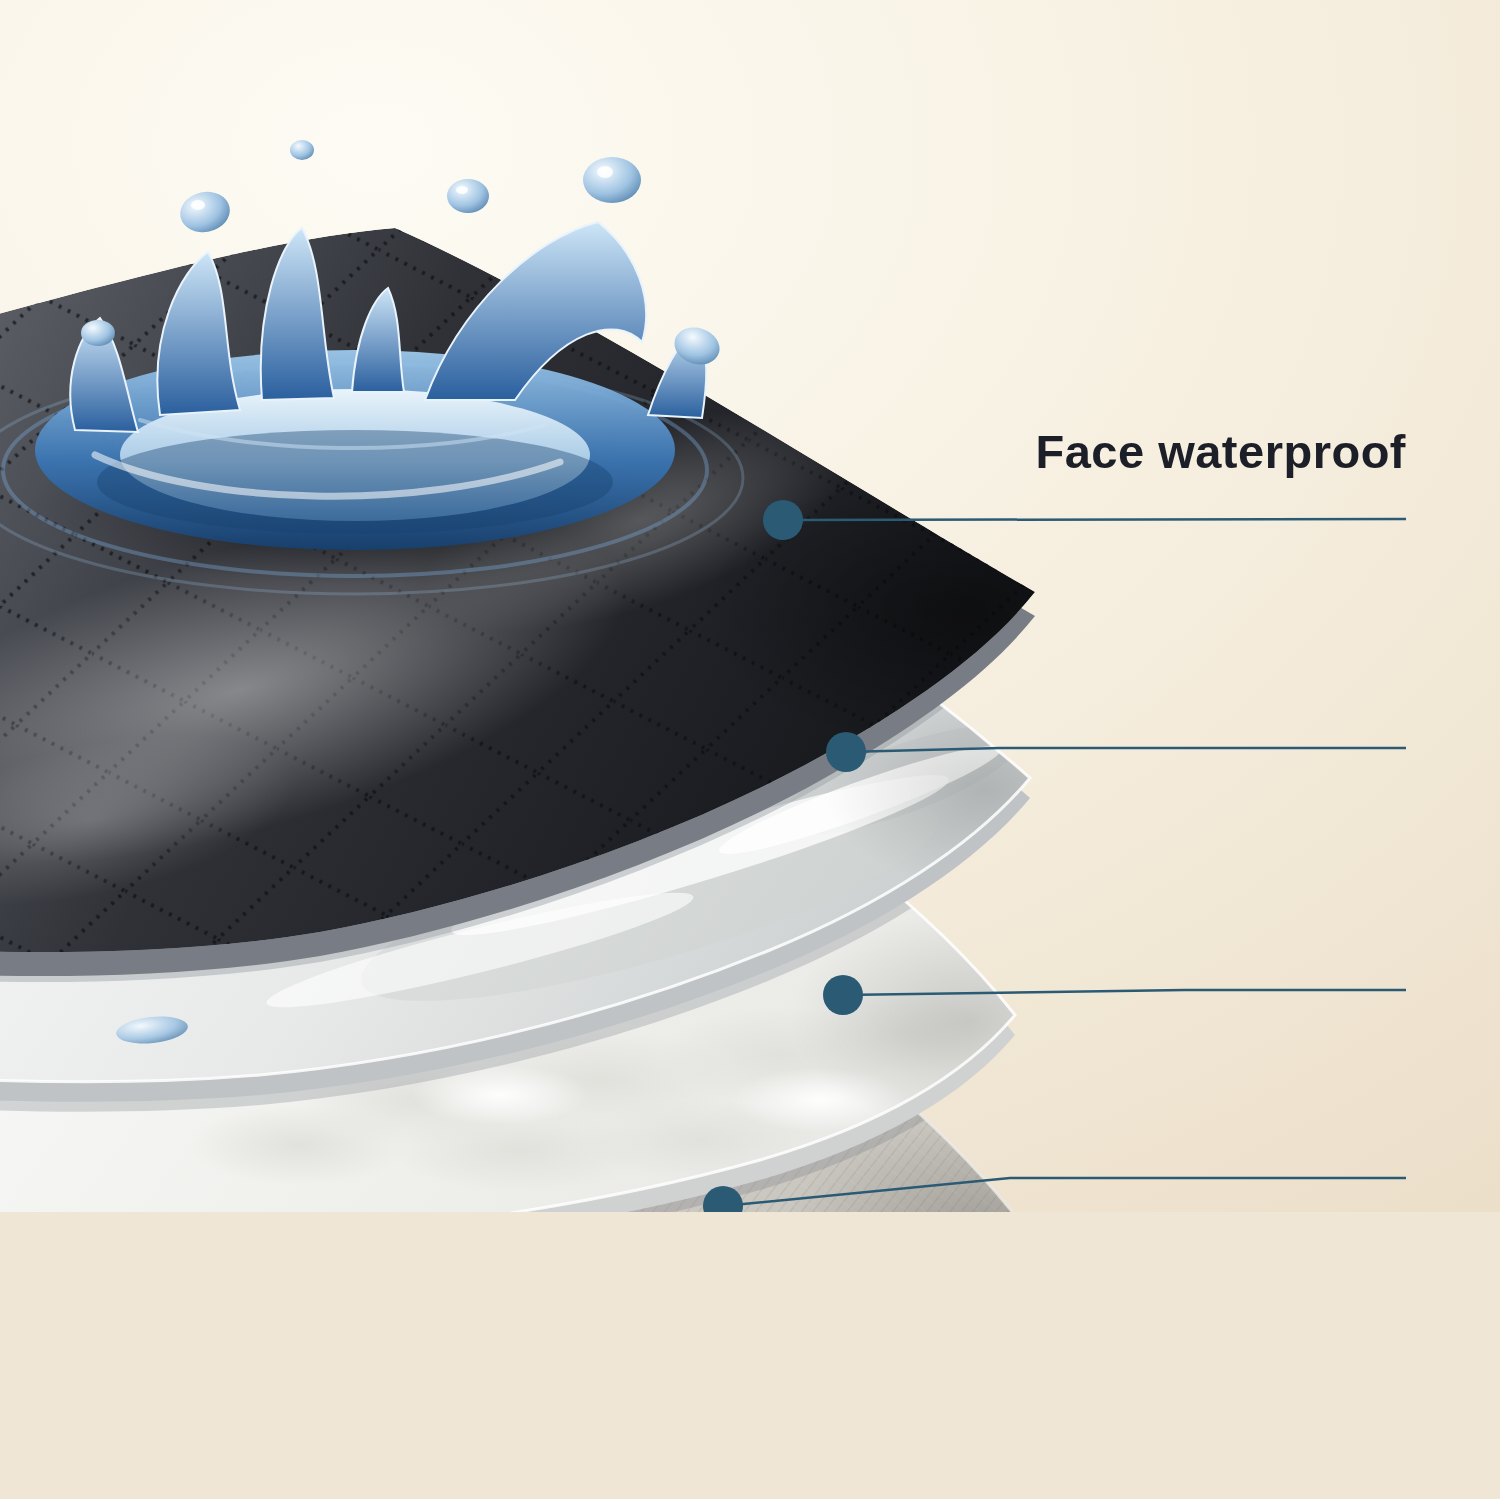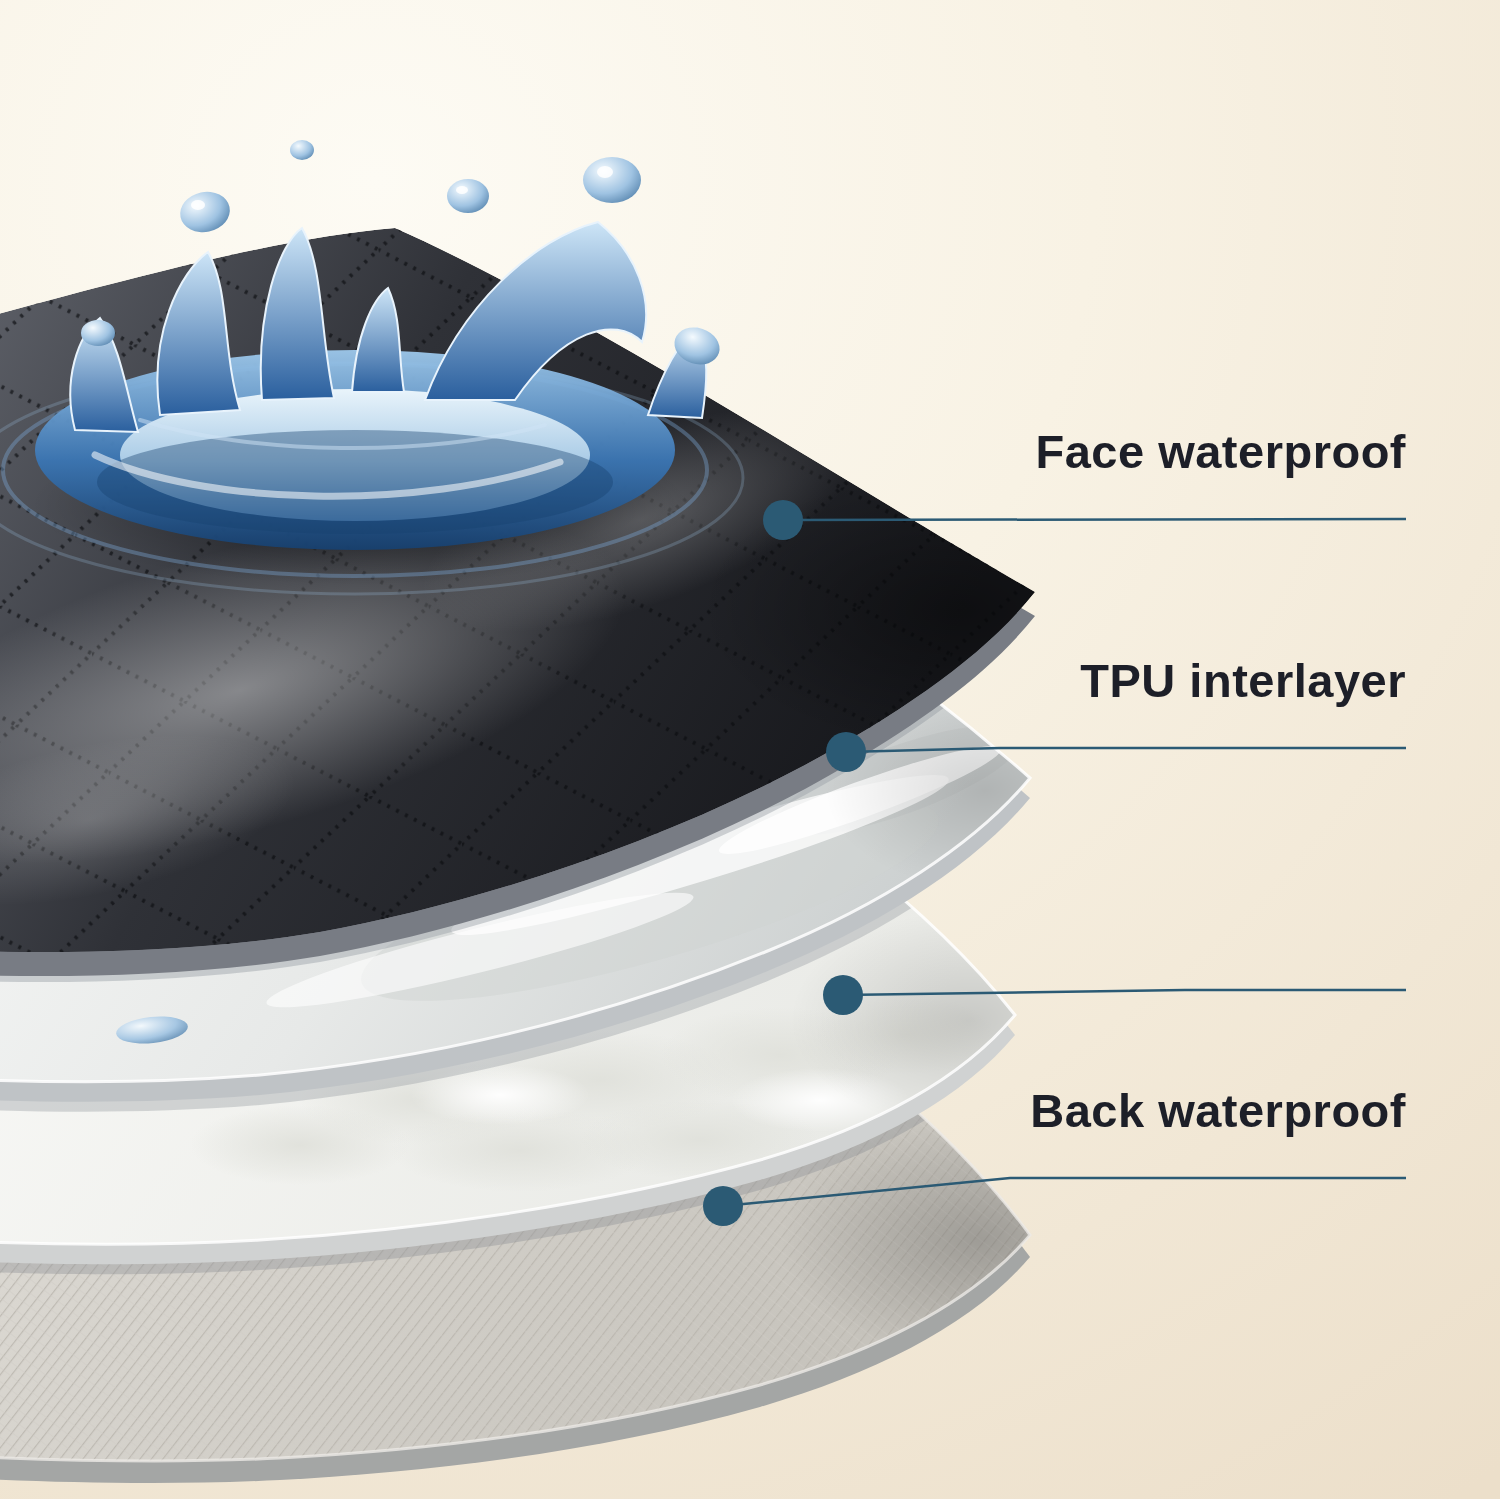--- a/index.html
+++ b/index.html
@@ -1,18 +1,18 @@
 <!DOCTYPE html>
 <html><head>
 <meta charset="utf-8">
 <style>
   html,body{margin:0;padding:0}
   body{background:#efe6d6;font-family:"Liberation Sans",sans-serif}
   .stage{
-    position:relative;width:1500px;height:1499px;overflow:hidden;
+    position:relative;width:1500px;height:1212px;overflow:hidden;
     background:radial-gradient(120% 110% at 25% 12%, #fdfbf4 0%, #f8f2e4 40%, #ecdfca 100%);
   }
   .stage > svg{position:absolute;left:0;top:0}
   .callout-label{
     position:absolute;right:94px;
     font-size:47px;font-weight:700;color:#1d1f28;
     letter-spacing:.5px;white-space:nowrap;
   }
   .l1{top:424px}.l2{top:653px}.l3{top:895px}.l4{top:1083px}
 </style>
@@ -213,16 +213,14 @@
   </g>
   <g fill="#2b5a74">
     <circle cx="783" cy="520" r="20"></circle>
     <circle cx="846" cy="752" r="20"></circle>
     <circle cx="843" cy="995" r="20"></circle>
     <circle cx="723" cy="1206" r="20"></circle>
   </g>
 </svg>
 
   <div class="callout-label l1">Face waterproof</div>
-  <div class="callout-label l2">TPU interlayer</div>
-  <div class="callout-label l4">Back waterproof</div>
 
 </div>
 
 </body></html>

